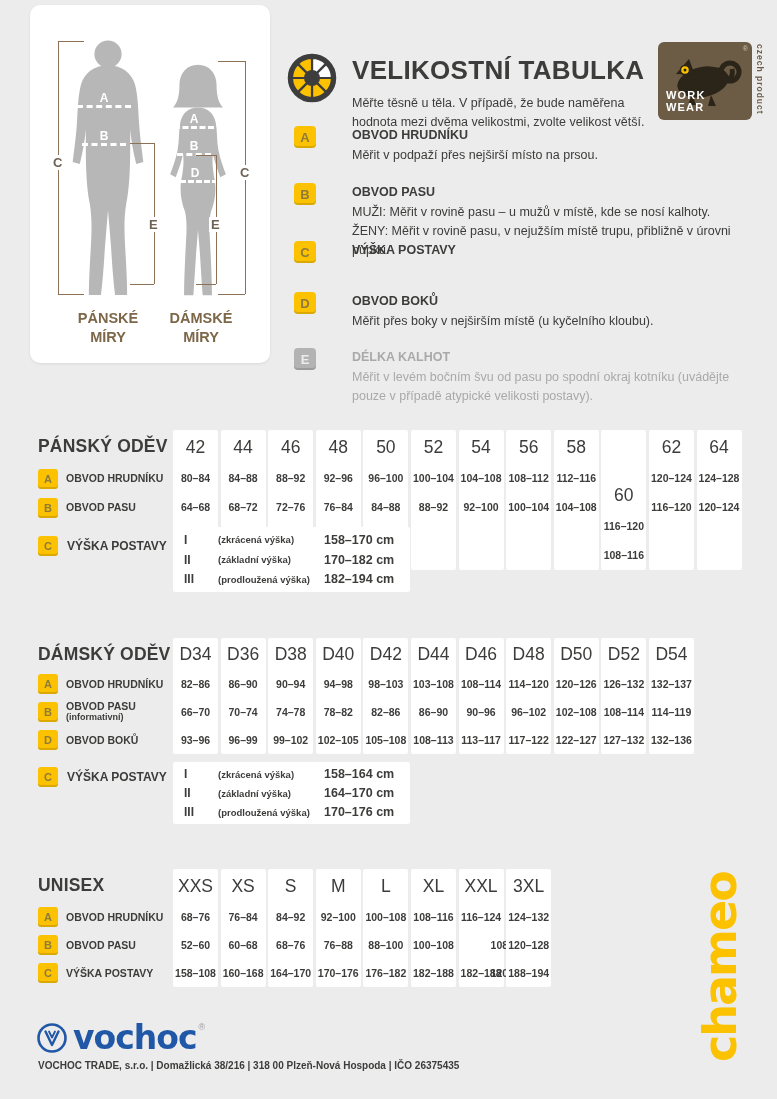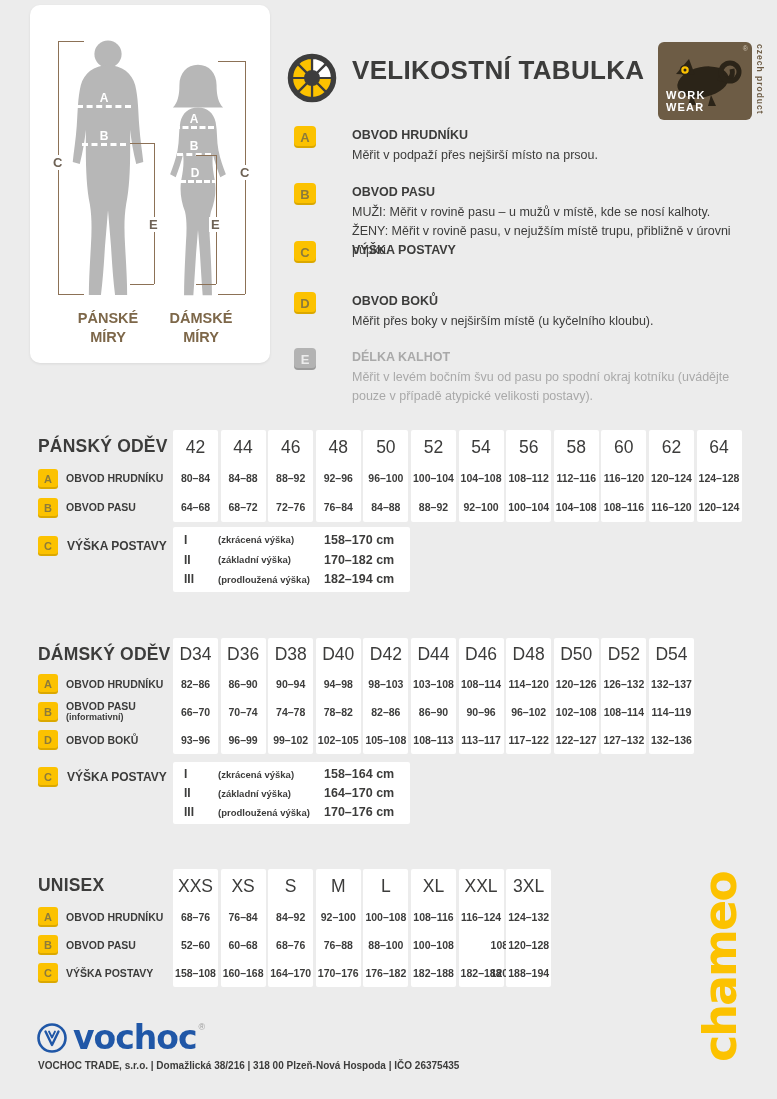--- a/index.html
+++ b/index.html
@@ -148,20 +148,21 @@
       <path d="M26,26 L40.14,40.14 A20,20 0 0 1 26,46 Z" fill="#fcc200"></path>
       <path d="M26,26 L26,46 A20,20 0 0 1 11.86,40.14 Z" fill="#fcc200"></path>
       <path d="M26,26 L11.86,40.14 A20,20 0 0 1 6,26 Z" fill="#fcc200"></path>
       <path d="M26,26 L6,26 A20,20 0 0 1 11.86,11.86 Z" fill="#fcc200"></path>
       <path d="M26,26 L11.86,11.86 A20,20 0 0 1 26,6 Z" fill="#fcc200"></path>
     </g>
     <circle cx="26" cy="26" r="8" fill="#3d3d3d"></circle>
   </svg>
 
   <h1 id="main-title" style="margin:0;">VELIKOSTNÍ TABULKA</h1>
+  <div id="subtitle">Měřte těsně u těla. V případě, že bude naměřena hodnota mezi dvěma velikostmi, zvolte velikost větší.</div>
 
   <div id="workwear-logo">
     <svg width="94" height="78" viewBox="0 0 94 78" style="position:absolute;left:0;top:0;">
       <ellipse cx="45" cy="40" rx="26" ry="15" fill="#2b2418" transform="rotate(-12 45 40)"></ellipse>
       <path d="M18,32 L31,17 L37,33 Z" fill="#2b2418"></path>
       <path d="M60,36 C70,40 76,36 74,27" stroke="#2b2418" stroke-width="5" fill="none"></path>
       <circle cx="72" cy="30" r="9" fill="none" stroke="#2b2418" stroke-width="5"></circle>
       <path d="M34,52 l-4,11 l8,0 Z" fill="#2b2418"></path>
       <path d="M53,53 l-3,11 l8,0 Z" fill="#2b2418"></path>
       <circle cx="27" cy="28" r="4.5" fill="#fcc200" stroke="#2b2418" stroke-width="1.5"></circle>
@@ -269,21 +270,21 @@
           <div class="hdr" style="height: 34px; line-height: 34px;">56</div>
           <div class="val" style="height: 29px; line-height: 29px;">108–112</div>
           <div class="val" style="height: 29px; line-height: 29px;">100–104</div>
         </div>
         <div class="col">
           <div class="hdr" style="height: 34px; line-height: 34px;">58</div>
           <div class="val" style="height: 29px; line-height: 29px;">112–116</div>
           <div class="val" style="height: 29px; line-height: 29px;">104–108</div>
         </div>
         <div class="col">
-          <div class="hdr" style="height: 34px; line-height: 34px;">60</div>
+          <div class="hdr" style="height: 34px; line-height: 34px; margin-top: 48px;">60</div>
           <div class="val" style="height: 29px; line-height: 29px;">116–120</div>
           <div class="val" style="height: 29px; line-height: 29px;">108–116</div>
         </div>
         <div class="col">
           <div class="hdr" style="height: 34px; line-height: 34px;">62</div>
           <div class="val" style="height: 29px; line-height: 29px;">120–124</div>
           <div class="val" style="height: 29px; line-height: 29px;">116–120</div>
         </div>
         <div class="col">
           <div class="hdr" style="height: 34px; line-height: 34px;">64</div>

